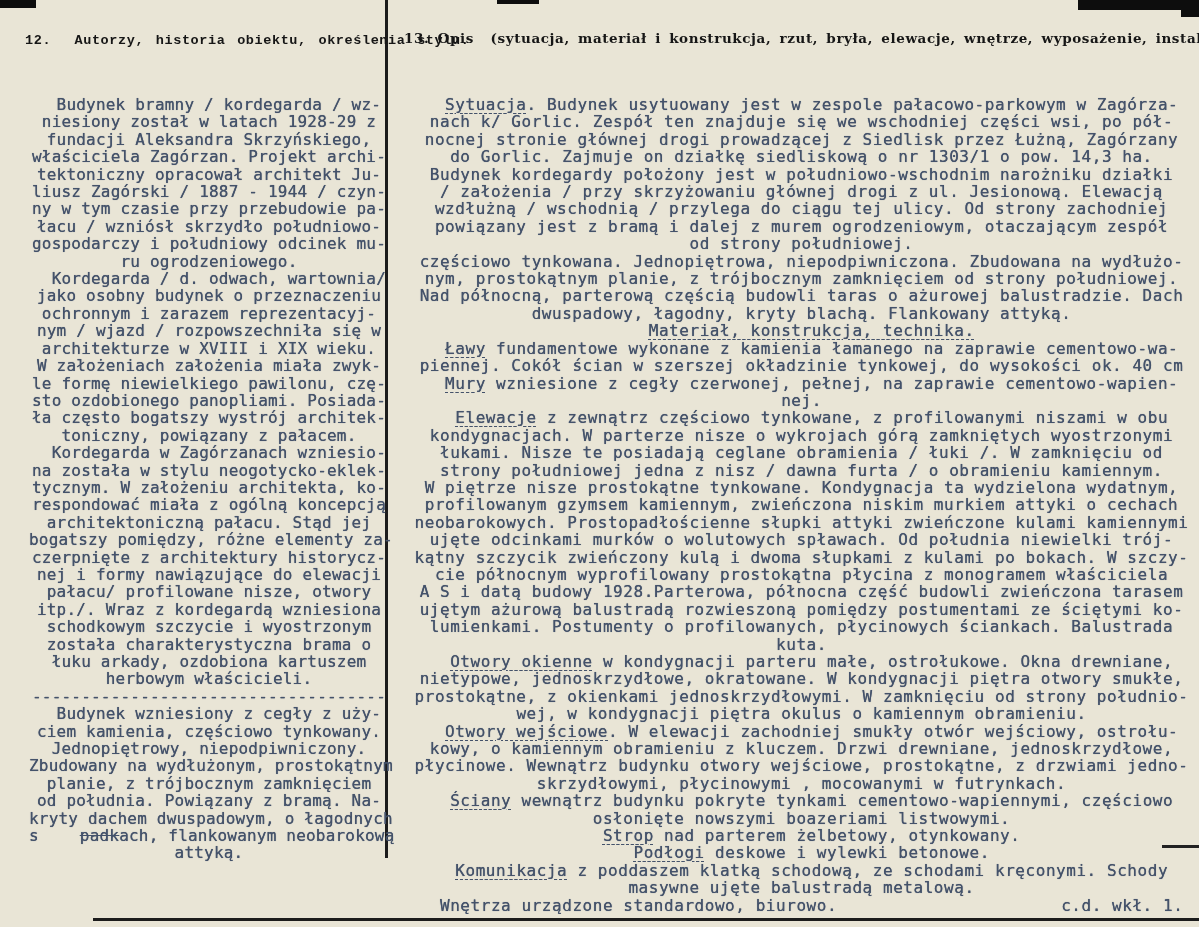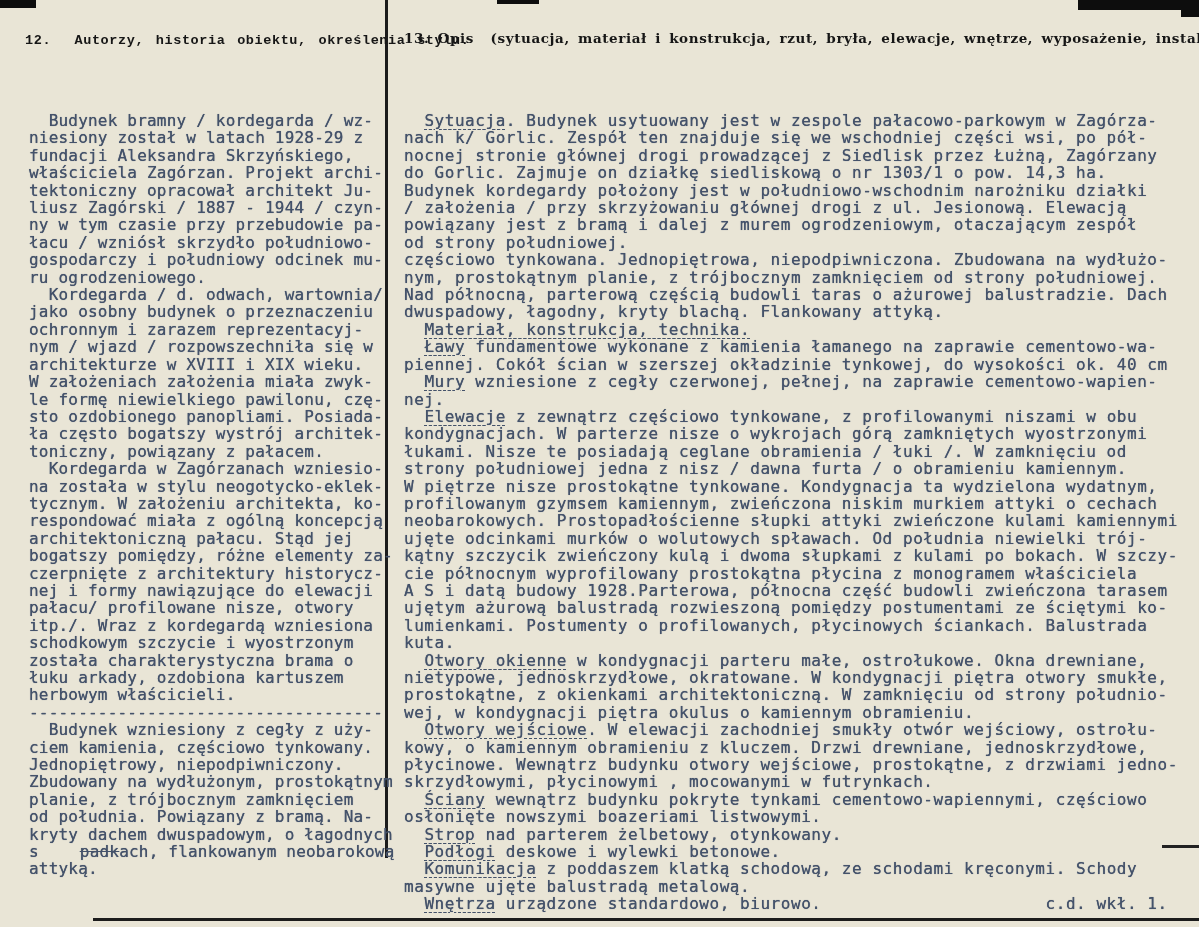--- a/index.html
+++ b/index.html
@@ -20,21 +20,21 @@
   #hdr-right{left:404px;top:30px;}
   .divider{position:absolute;left:385px;top:0;width:2.5px;height:858px;background:var(--rule,#1c1c1c);z-index:1;}
   .bottom-rule{position:absolute;left:93px;top:918px;width:1106px;height:2.5px;background:var(--rule,#1c1c1c);z-index:1;}
   .mark{position:absolute;background:#0d0d0d;z-index:4;}
   #mark-tl{left:0;top:0;width:36px;height:8px;}
   #mark-tm{left:497px;top:0;width:42px;height:4px;}
   #mark-tr{left:1078px;top:0;width:121px;height:10px;}
   #mark-tr2{left:1181px;top:0;width:18px;height:17px;}
   #mark-side{left:1162px;top:845px;width:37px;height:3px;background:#222;}
   
-  .column{position:absolute;top:112px;color:var(--ink,#44526a);z-index:2;}
+  .column{position:absolute;top:96px;color:var(--ink,#44526a);z-index:2;text-align:center;}
   #left-col{left:29px;width:360px;letter-spacing:0.2px;}
   #right-col{left:404px;width:795px;overflow:hidden;letter-spacing:0.55px;}
   .tline{
     white-space:pre;height:17.42px;line-height:17.42px;font-size:16px;
     text-shadow:0 0 0.7px currentColor;
   }
   .u{text-decoration:underline dashed;text-underline-offset:3px;text-decoration-thickness:1.3px;}
   .st{text-decoration:line-through;margin-left:41px;}
 </style>
 </head>
@@ -101,20 +101,21 @@
       <div class="tline"><span>attyką.</span></div>
     </div>
 
   <div class="column" id="right-col">
       <div class="tline"><span>  </span><span class="u">Sytuacja</span><span>. Budynek usytuowany jest w zespole pałacowo-parkowym w Zagórza-</span></div>
       <div class="tline"><span>nach k/ Gorlic. Zespół ten znajduje się we wschodniej części wsi, po pół-</span></div>
       <div class="tline"><span>nocnej stronie głównej drogi prowadzącej z Siedlisk przez Łużną, Zagórzany</span></div>
       <div class="tline"><span>do Gorlic. Zajmuje on działkę siedliskową o nr 1303/1 o pow. 14,3 ha.</span></div>
       <div class="tline"><span>Budynek kordegardy położony jest w południowo-wschodnim narożniku działki</span></div>
       <div class="tline"><span>/ założenia / przy skrzyżowaniu głównej drogi z ul. Jesionową. Elewacją</span></div>
+      <div class="tline"><span>wzdłużną / wschodnią / przylega do ciągu tej ulicy. Od strony zachodniej</span></div>
       <div class="tline"><span>powiązany jest z bramą i dalej z murem ogrodzeniowym, otaczającym zespół</span></div>
       <div class="tline"><span>od strony południowej.</span></div>
       <div class="tline"><span>częściowo tynkowana. Jednopiętrowa, niepodpiwniczona. Zbudowana na wydłużo-</span></div>
       <div class="tline"><span>nym, prostokątnym planie, z trójbocznym zamknięciem od strony południowej.</span></div>
       <div class="tline"><span>Nad północną, parterową częścią budowli taras o ażurowej balustradzie. Dach</span></div>
       <div class="tline"><span>dwuspadowy, łagodny, kryty blachą. Flankowany attyką.</span></div>
       <div class="tline"><span>  </span><span class="u">Materiał, konstrukcja, technika.</span></div>
       <div class="tline"><span>  </span><span class="u">Ławy</span><span> fundamentowe wykonane z kamienia łamanego na zaprawie cementowo-wa-</span></div>
       <div class="tline"><span>piennej. Cokół ścian w szerszej okładzinie tynkowej, do wysokości ok. 40 cm</span></div>
       <div class="tline"><span>  </span><span class="u">Mury</span><span> wzniesione z cegły czerwonej, pełnej, na zaprawie cementowo-wapien-</span></div>
@@ -128,21 +129,21 @@
       <div class="tline"><span>neobarokowych. Prostopadłościenne słupki attyki zwieńczone kulami kamiennymi</span></div>
       <div class="tline"><span>ujęte odcinkami murków o wolutowych spławach. Od południa niewielki trój-</span></div>
       <div class="tline"><span>kątny szczycik zwieńczony kulą i dwoma słupkami z kulami po bokach. W szczy-</span></div>
       <div class="tline"><span>cie północnym wyprofilowany prostokątna płycina z monogramem właściciela</span></div>
       <div class="tline"><span>A S i datą budowy 1928.Parterowa, północna część budowli zwieńczona tarasem</span></div>
       <div class="tline"><span>ujętym ażurową balustradą rozwieszoną pomiędzy postumentami ze ściętymi ko-</span></div>
       <div class="tline"><span>lumienkami. Postumenty o profilowanych, płycinowych ściankach. Balustrada</span></div>
       <div class="tline"><span>kuta.</span></div>
       <div class="tline"><span>  </span><span class="u">Otwory okienne</span><span> w kondygnacji parteru małe, ostrołukowe. Okna drewniane,</span></div>
       <div class="tline"><span>nietypowe, jednoskrzydłowe, okratowane. W kondygnacji piętra otwory smukłe,</span></div>
-      <div class="tline"><span>prostokątne, z okienkami architektoniczną. W zamknięciu od strony południo-</span></div>
+      <div class="tline"><span>prostokątne, z okienkami jednoskrzydłowymi. W zamknięciu od strony południo-</span></div>
       <div class="tline"><span>wej, w kondygnacji piętra okulus o kamiennym obramieniu.</span></div>
       <div class="tline"><span>  </span><span class="u">Otwory wejściowe</span><span>. W elewacji zachodniej smukły otwór wejściowy, ostrołu-</span></div>
       <div class="tline"><span>kowy, o kamiennym obramieniu z kluczem. Drzwi drewniane, jednoskrzydłowe,</span></div>
       <div class="tline"><span>płycinowe. Wewnątrz budynku otwory wejściowe, prostokątne, z drzwiami jedno-</span></div>
       <div class="tline"><span>skrzydłowymi, płycinowymi , mocowanymi w futrynkach.</span></div>
       <div class="tline"><span>  </span><span class="u">Ściany</span><span> wewnątrz budynku pokryte tynkami cementowo-wapiennymi, częściowo</span></div>
       <div class="tline"><span>osłonięte nowszymi boazeriami listwowymi.</span></div>
       <div class="tline"><span>  </span><span class="u">Strop</span><span> nad parterem żelbetowy, otynkowany.</span></div>
       <div class="tline"><span>  </span><span class="u">Podłogi</span><span> deskowe i wylewki betonowe.</span></div>
       <div class="tline"><span>  </span><span class="u">Komunikacja</span><span> z poddaszem klatką schodową, ze schodami kręconymi. Schody</span></div>

